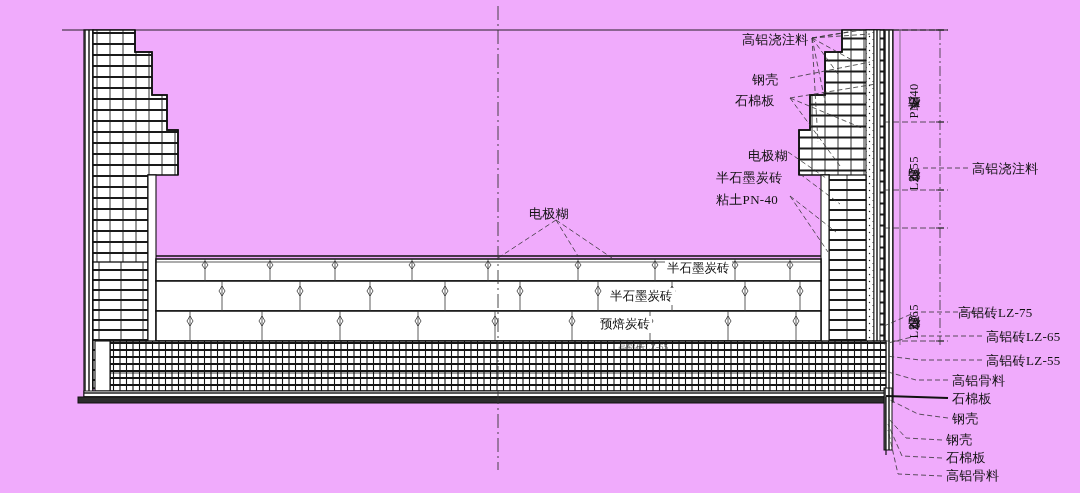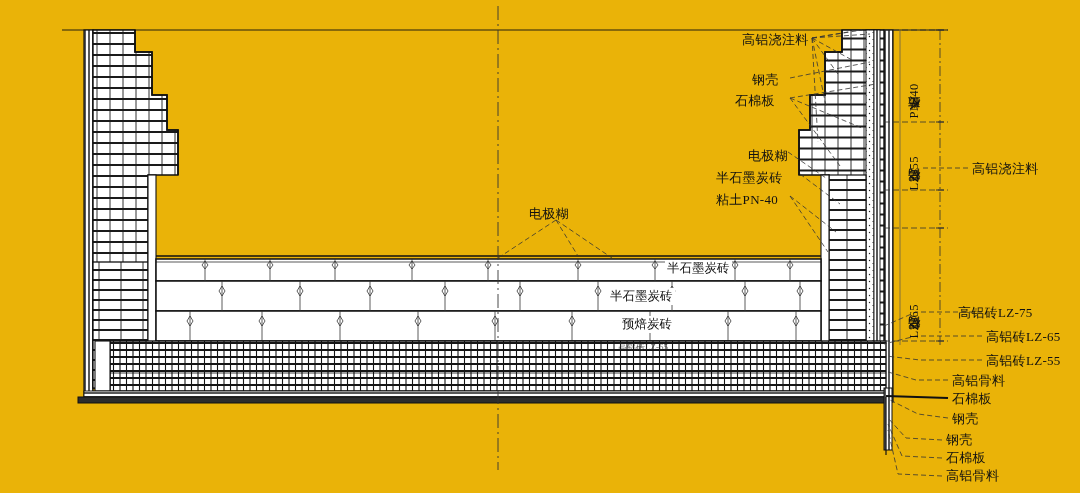--- a/index.html
+++ b/index.html
@@ -1,18 +1,18 @@
 <!DOCTYPE html>
 <html><head>
 <meta charset="utf-8">
 <style>
   html,body{margin:0;padding:0;background:#ffffff;}
   body{width:1080px;height:493px;overflow:hidden;
        font-family:"Liberation Serif","DejaVu Serif",serif;color:#000;}
-  #root{position:relative;width:1080px;height:493px;background:#eab308;}
+  #root{position:relative;width:1080px;height:493px;background:#f0abfc;}
   svg.drawing{position:absolute;left:0;top:0;width:1080px;height:493px;}
   .lbl{position:absolute;white-space:nowrap;font-size:13px;line-height:15px;
        color:#111;letter-spacing:.3px;font-family:"Liberation Serif","DejaVu Serif",serif;}
   .vlbl{position:absolute;white-space:nowrap;font-size:12.5px;color:#111;
         writing-mode:vertical-rl;text-orientation:mixed;
         font-family:"Liberation Serif","DejaVu Serif",serif;letter-spacing:.5px;}
   .vlbl.flip{transform:rotate(180deg);}
   .inner-lbl{position:absolute;white-space:nowrap;font-size:12.5px;color:#111;
         background:#fff;padding:0 2px;
         font-family:"Liberation Serif","DejaVu Serif",serif;}
@@ -242,16 +242,16 @@
 <div class="lbl" style="left:946px;top:450px;">石棉板</div>
 <div class="lbl" style="left:946px;top:468px;">高铝骨料</div>
 
 <div class="vlbl flip" style="left:906px;top:38px;height:82px;">粘土砖PN-40</div>
 <div class="vlbl flip" style="left:906px;top:96px;height:96px;">高铝砖LZ-55</div>
 <div class="vlbl flip" style="left:906px;top:232px;height:108px;">高铝砖LZ-65</div>
 
 <div class="lbl" style="left:529px;top:206px;">电极糊</div>
 <div class="inner-lbl" style="left:665px;top:260px;">半石墨炭砖</div>
 <div class="inner-lbl" style="left:608px;top:288px;">半石墨炭砖</div>
-<div class="inner-lbl" style="left:620px;top:316px;">预焙炭砖</div>
+<div class="inner-lbl" style="left:598px;top:316px;">预焙炭砖</div>
 <div class="smudge" style="left:618px;top:341px;">高铝砖LZ-65</div>
 
 </div>
 
 </body></html>

